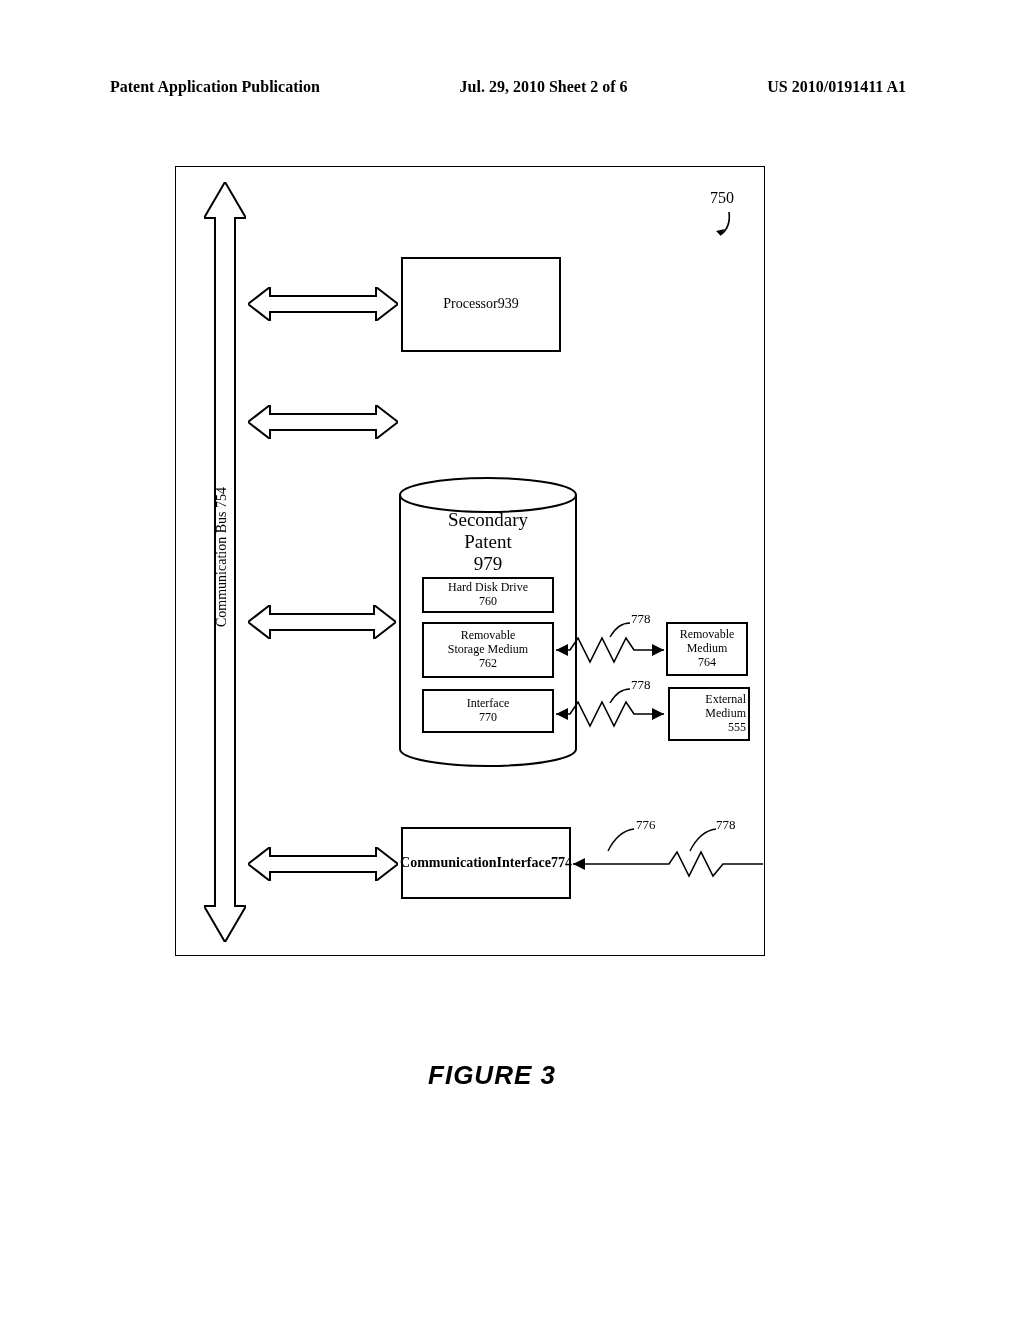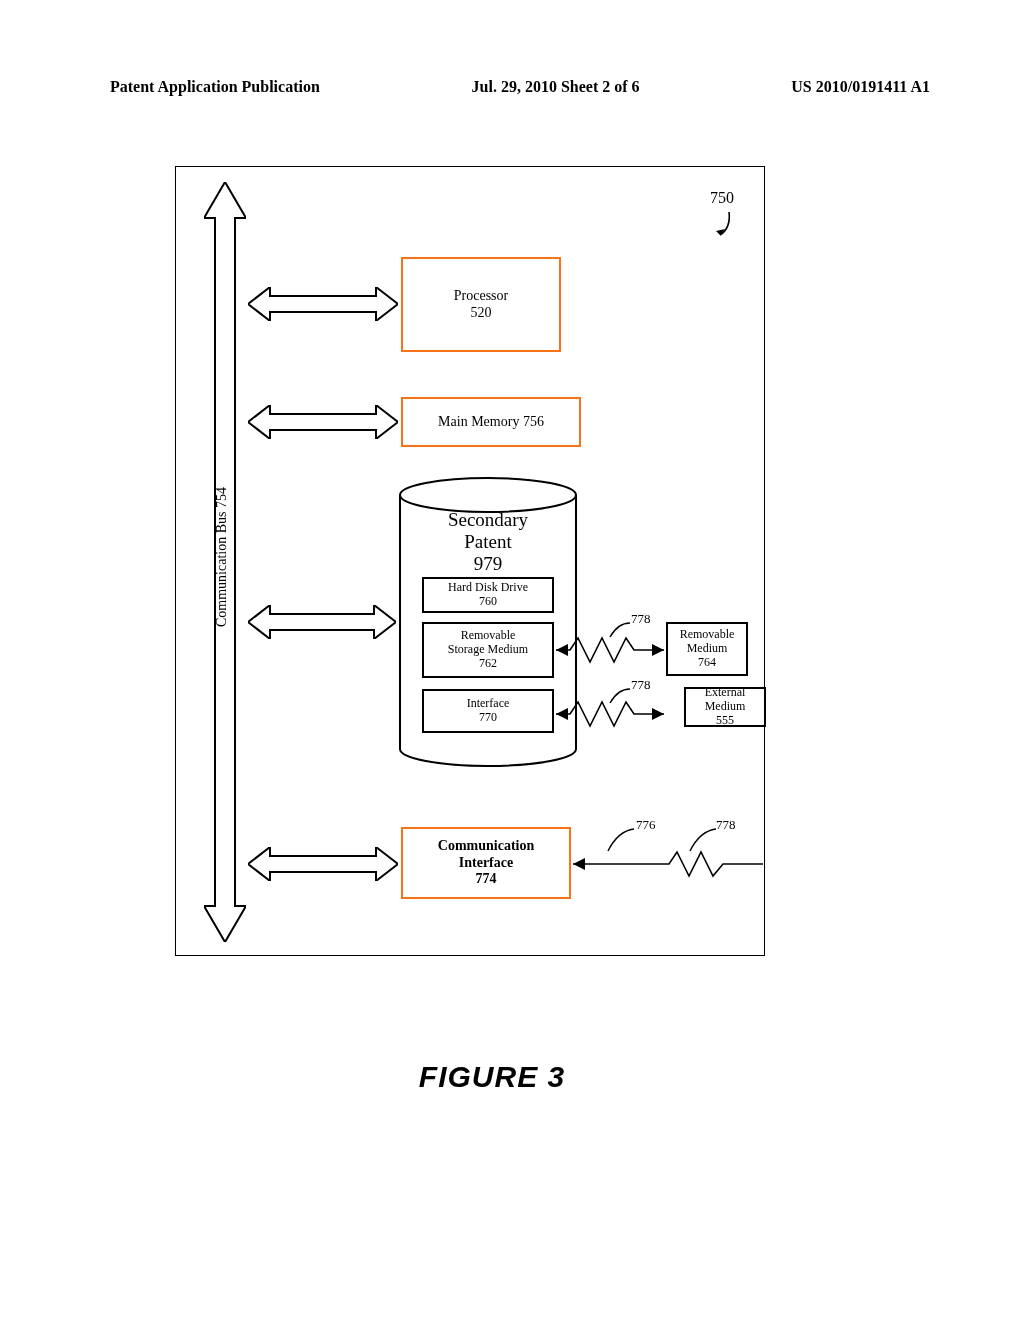--- a/index.html
+++ b/index.html
@@ -14,21 +14,21 @@
   }
   .page {
     width: 1024px;
     height: 1320px;
     position: relative;
   }
   .header {
     position: absolute;
     top: 78px;
     left: 110px;
-    right: 94px;
+    right: 118px;
     font-size: 16px;
     display: flex;
     justify-content: space-between;
     font-weight: bold;
     gap: 25px;
   }
   .figure-frame {
     position: absolute;
     left: 175px;
     top: 166px;
@@ -38,21 +38,21 @@
   }
   .figure-caption {
     position: absolute;
     left: 0;
     width: 936px;
     top: 1060px;
     text-align: center;
     font-family: "Comic Sans MS", cursive, sans-serif;
     font-style: italic;
     font-weight: bold;
-    font-size: 30px;
+    font-size: 26px;
     letter-spacing: 1px;
     padding-left: 48px;
   }
 
   
   .label-750 {
     position: absolute;
     top: 22px;
     right: 30px;
     font-size: 16px;
@@ -81,26 +81,26 @@
     font-size: 14px;
     white-space: nowrap;
   }
 
   
   .harrow { position: absolute; }
 
   
   .box {
     position: absolute;
-    border: 2px solid #f97316;
+    border: 2px solid #000000;
     background: #fff;
     text-align: center;
     font-size: 14px;
     display: flex;
-    flex-direction: column;
+    flex-direction: row;
     align-items: center;
     justify-content: center;
     line-height: 1.2;
   }
 
   
   .sbox {
     position: absolute;
     border: 2px solid #000;
     background: #fff;
@@ -169,29 +169,26 @@
       <polygon points="6,25 11,19 2,21" fill="#000"></polygon>
     </svg>
 
     <svg class="bus-arrow" viewBox="0 0 42 760">
       <path d="M 21 0 L 42 36 L 31 36 L 31 724 L 42 724 L 21 760 L 0 724 L 11 724 L 11 36 L 0 36 Z" fill="none" stroke="#000" stroke-width="2"></path>
     </svg>
     <div class="bus-label">Communication Bus 754</div>
 
     <div class="box" style="left:225px; top:90px; width:160px; height:95px;">
       <span>Processor</span>
-      <span>520</span>
+      <span>939</span>
     </div>
     <svg class="harrow" style="left:72px; top:120px; width:150px; height:34px;" viewBox="0 0 150 34">
       <path d="M 0 17 L 22 0 L 22 9 L 128 9 L 128 0 L 150 17 L 128 34 L 128 25 L 22 25 L 22 34 Z" fill="none" stroke="#000" stroke-width="2"></path>
     </svg>
 
-    <div class="box" style="left:225px; top:230px; width:180px; height:50px;">
-      <span>Main Memory 756</span>
-    </div>
     <svg class="harrow" style="left:72px; top:238px; width:150px; height:34px;" viewBox="0 0 150 34">
       <path d="M 0 17 L 22 0 L 22 9 L 128 9 L 128 0 L 150 17 L 128 34 L 128 25 L 22 25 L 22 34 Z" fill="none" stroke="#000" stroke-width="2"></path>
     </svg>
 
     <div class="cyl" style="left:222px; top:310px; width:180px; height:290px;">
       <svg width="180" height="290" viewBox="0 0 180 290">
         <ellipse cx="90" cy="18" rx="88" ry="17" fill="#fff" stroke="#000" stroke-width="2"></ellipse>
         <path d="M 2 18 L 2 272" fill="none" stroke="#000" stroke-width="2"></path>
         <path d="M 178 18 L 178 272" fill="none" stroke="#000" stroke-width="2"></path>
         <path d="M 2 272 A 88 17 0 0 0 178 272" fill="none" stroke="#000" stroke-width="2"></path>
@@ -228,21 +225,21 @@
     <svg class="squiggle" style="left:380px; top:468px; width:108px; height:30px;" viewBox="0 0 108 30">
       <path d="M 0 15 L 10 15 L 14 15 L 22 3 L 34 27 L 46 3 L 58 27 L 70 3 L 78 15 L 98 15 L 108 15" fill="none" stroke="#000" stroke-width="1.6"></path>
       <polygon points="0,15 12,9 12,21" fill="#000"></polygon>
       <polygon points="108,15 96,9 96,21" fill="#000"></polygon>
     </svg>
     <div class="callout" style="left:455px; top:444px;">778</div>
     <svg style="position:absolute; left:430px; top:452px; width:26px; height:20px;" viewBox="0 0 26 20">
       <path d="M 24 4 Q 12 4 4 18" fill="none" stroke="#000" stroke-width="1.4"></path>
     </svg>
 
-    <div class="sbox" style="left:508px; top:520px; width:82px; height:40px;">
+    <div class="sbox" style="left:492px; top:520px; width:82px; height:54px;align-items:flex-end;">
       <span>External</span>
       <span>Medium</span>
       <span>555</span>
     </div>
     <svg class="squiggle" style="left:380px; top:532px; width:108px; height:30px;" viewBox="0 0 108 30">
       <path d="M 0 15 L 10 15 L 14 15 L 22 3 L 34 27 L 46 3 L 58 27 L 70 3 L 78 15 L 98 15 L 108 15" fill="none" stroke="#000" stroke-width="1.6"></path>
       <polygon points="0,15 12,9 12,21" fill="#000"></polygon>
       <polygon points="108,15 96,9 96,21" fill="#000"></polygon>
     </svg>
     <div class="callout" style="left:455px; top:510px;">778</div>

